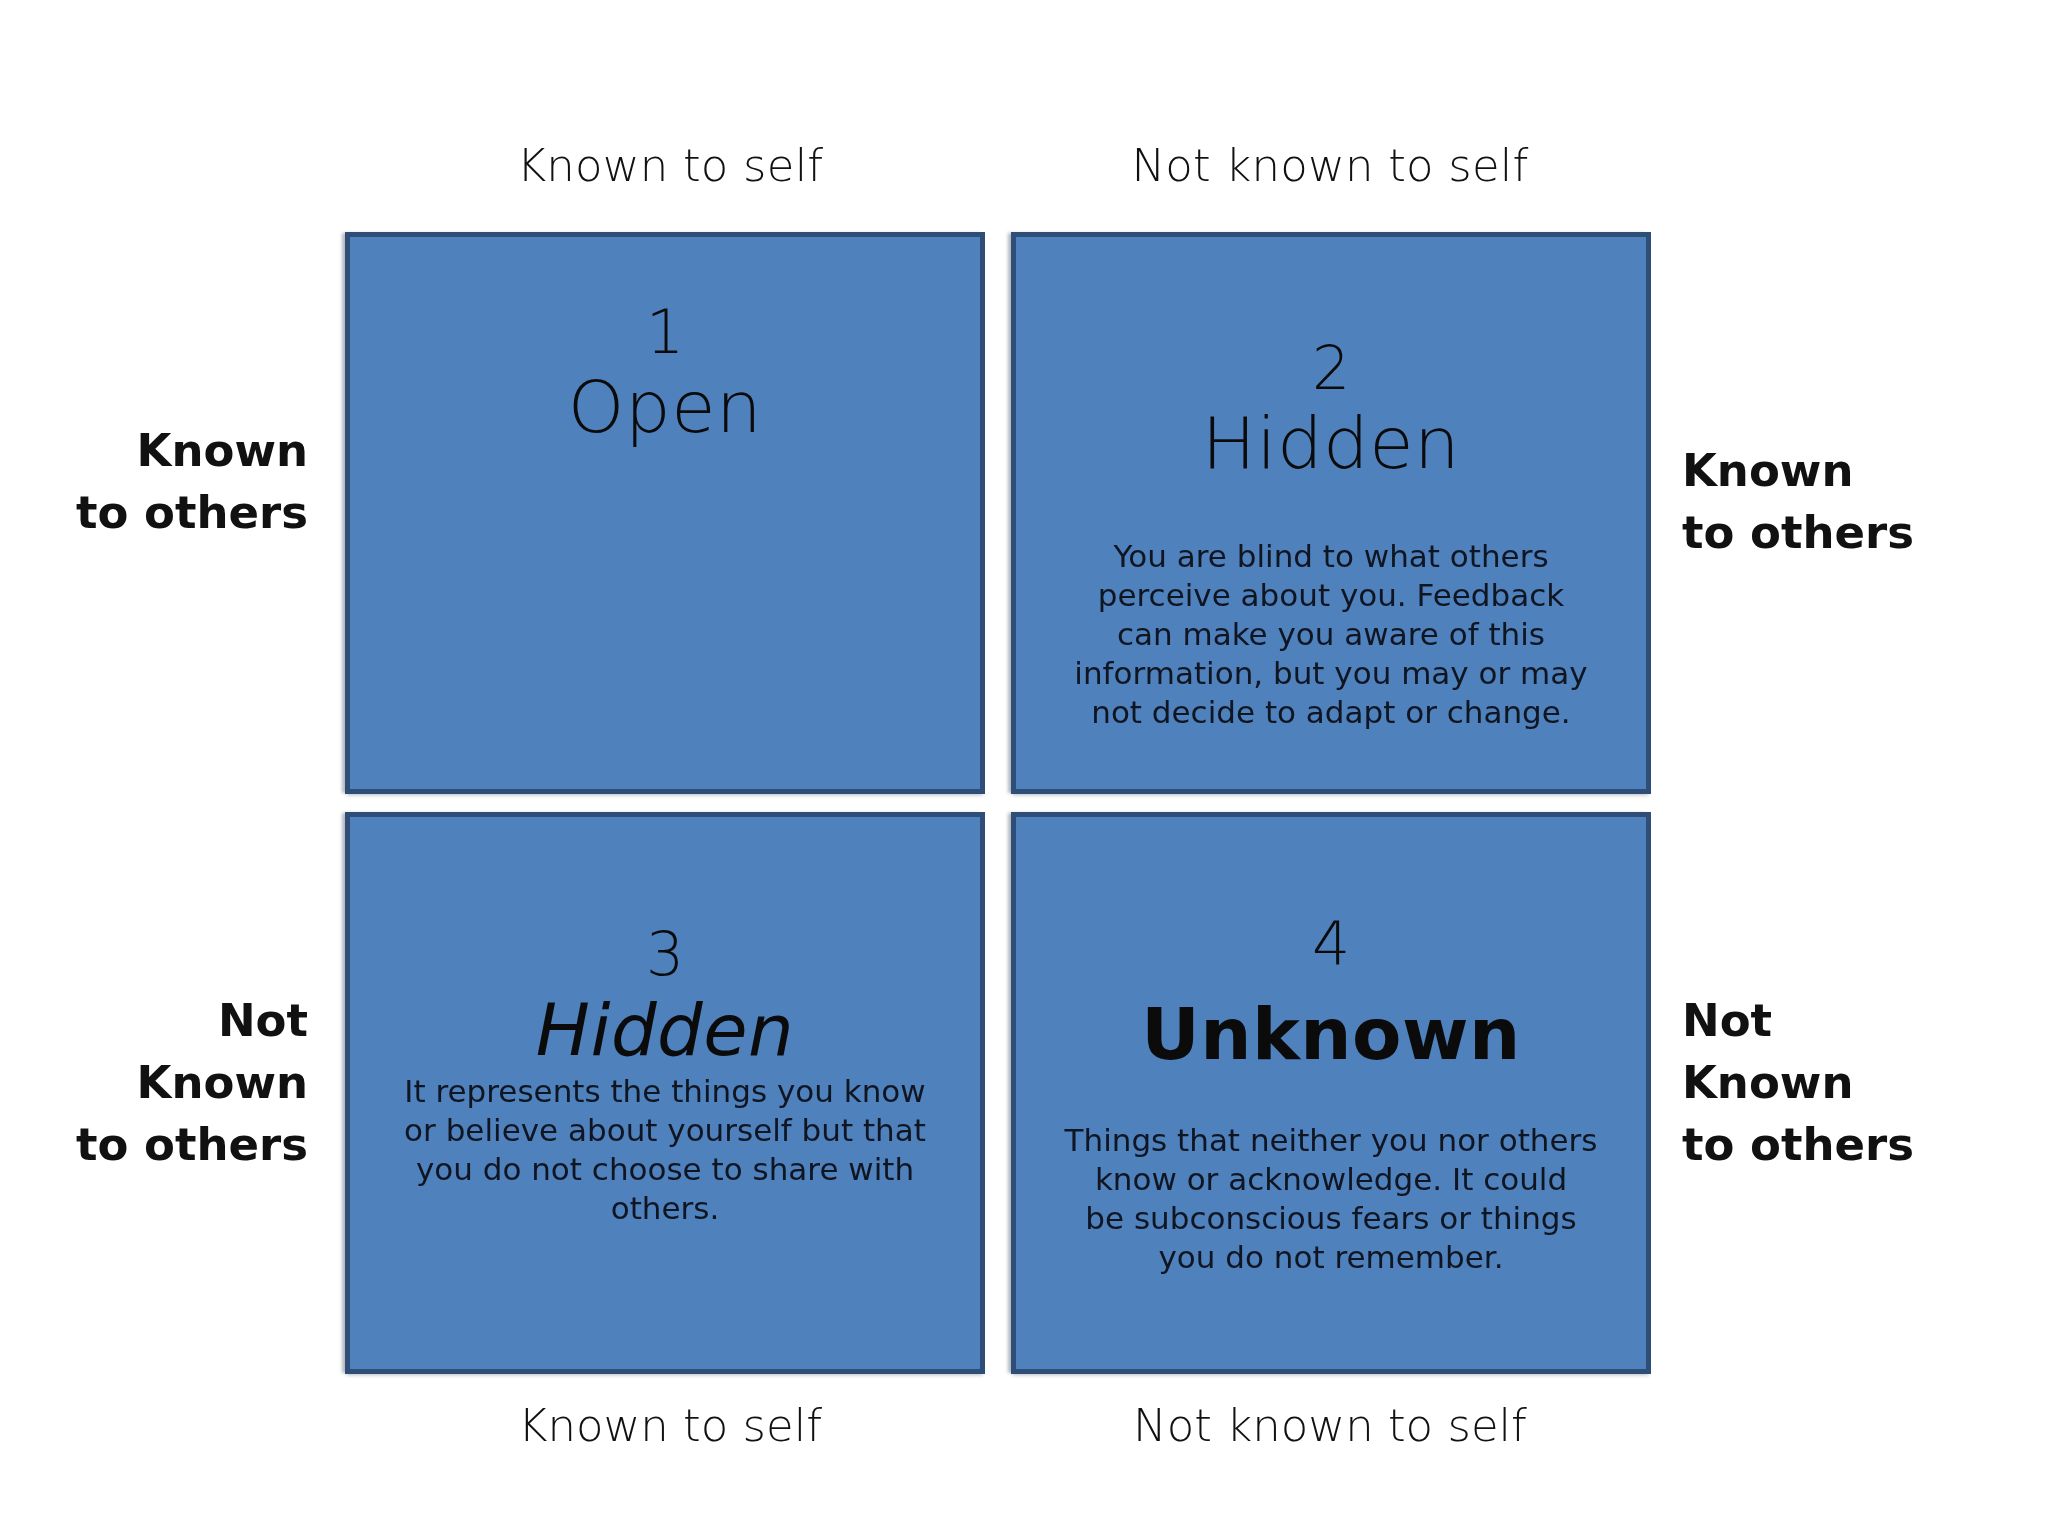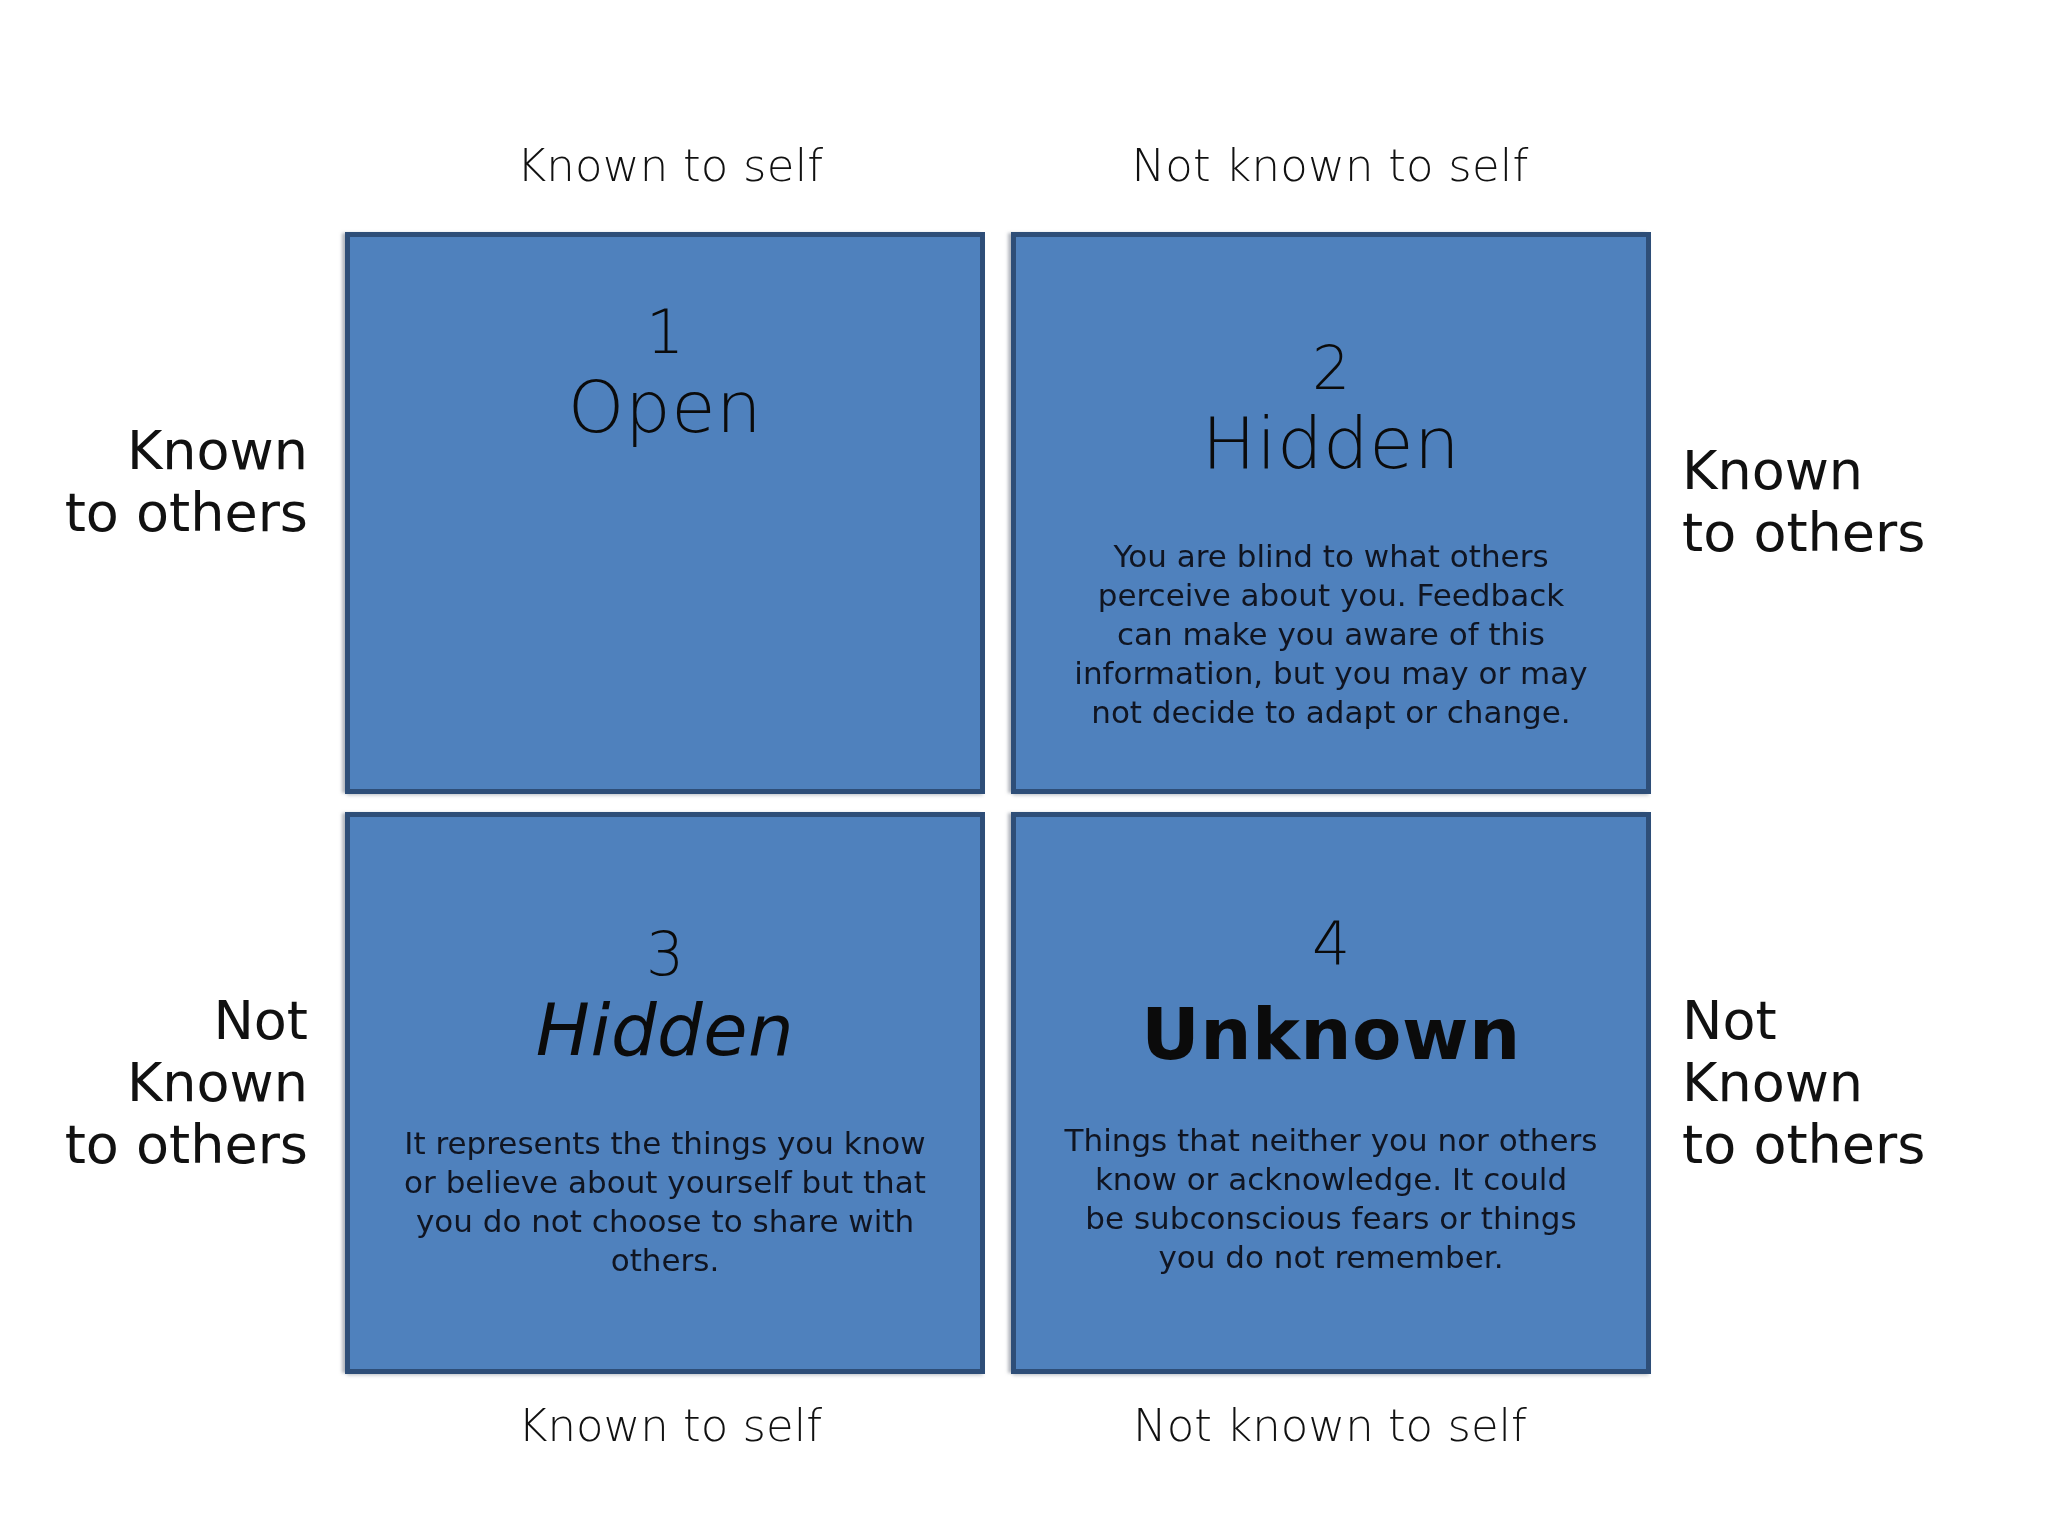--- a/index.html
+++ b/index.html
@@ -58,22 +58,22 @@
     text-align: center;
     font-size: 45px;
     font-weight: 300;
     line-height: 60px;
     color: #111111;
   }
 
   
   .side-label {
     position: absolute;
-    font-size: 54px;
-    font-weight: 400;
+    font-size: 45px;
+    font-weight: 700;
     line-height: 62px;
     color: #111111;
     white-space: pre-line;
   }
   .side-left-top    { left: 18px;   top: 420px;  width: 290px; text-align: right; }
   .side-left-bottom { left: 18px;   top: 990px;  width: 290px; text-align: right; }
   .side-right-top   { left: 1682px; top: 440px;  width: 330px; text-align: left;  }
   .side-right-bottom{ left: 1682px; top: 990px;  width: 330px; text-align: left;  }
 
   
@@ -132,21 +132,21 @@
   .q1 .q-number { margin-top: 62px; }
   .q1 .q-title  { margin-top: 0px; }
   .q1 .q-body   { margin-top: 62px; }
 
   .q2 .q-number { margin-top: 98px; }
   .q2 .q-title  { margin-top: 0px; }
   .q2 .q-body   { margin-top: 52px; }
 
   .q3 .q-number { margin-top: 104px; }
   .q3 .q-title  { margin-top: 1px; font-style: italic; }
-  .q3 .q-body   { margin-top: 52px; }
+  .q3 .q-body   { }
 
   .q4 .q-number { margin-top: 94px; }
   .q4 .q-title  { margin-top: 15px; font-weight: bold; }
   .q4 .q-body   { margin-top: 45px; }
 </style>
 </head>
 <body>
 
 <div class="johari">
 

